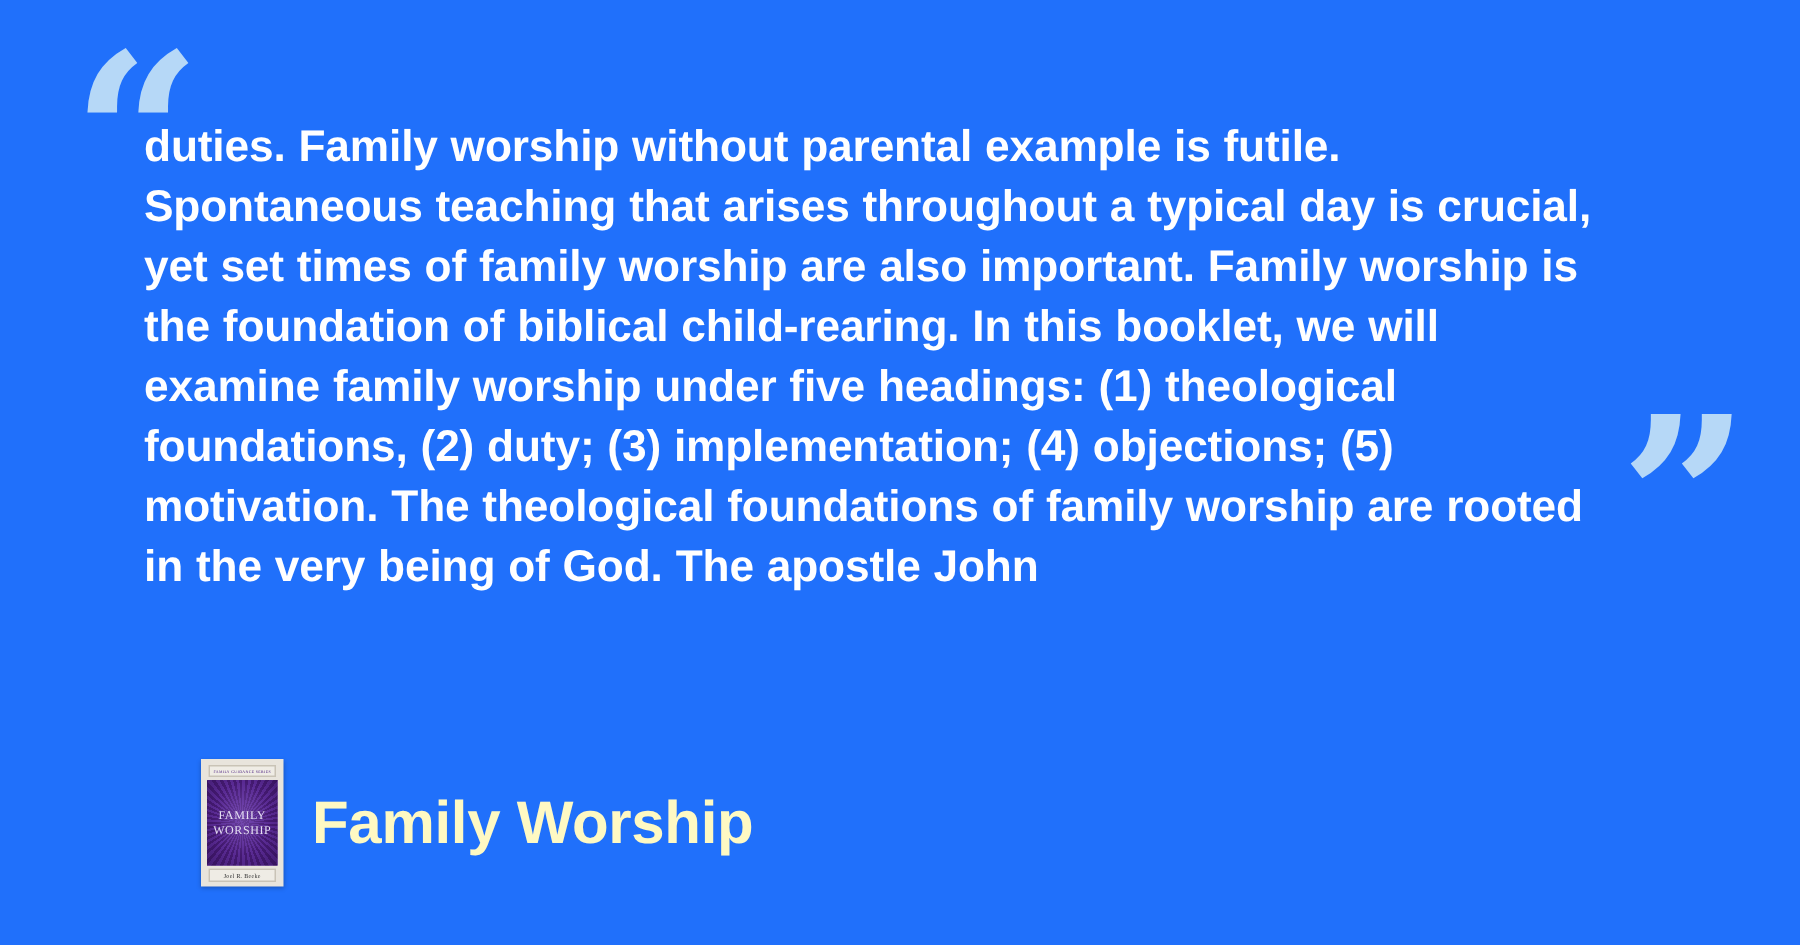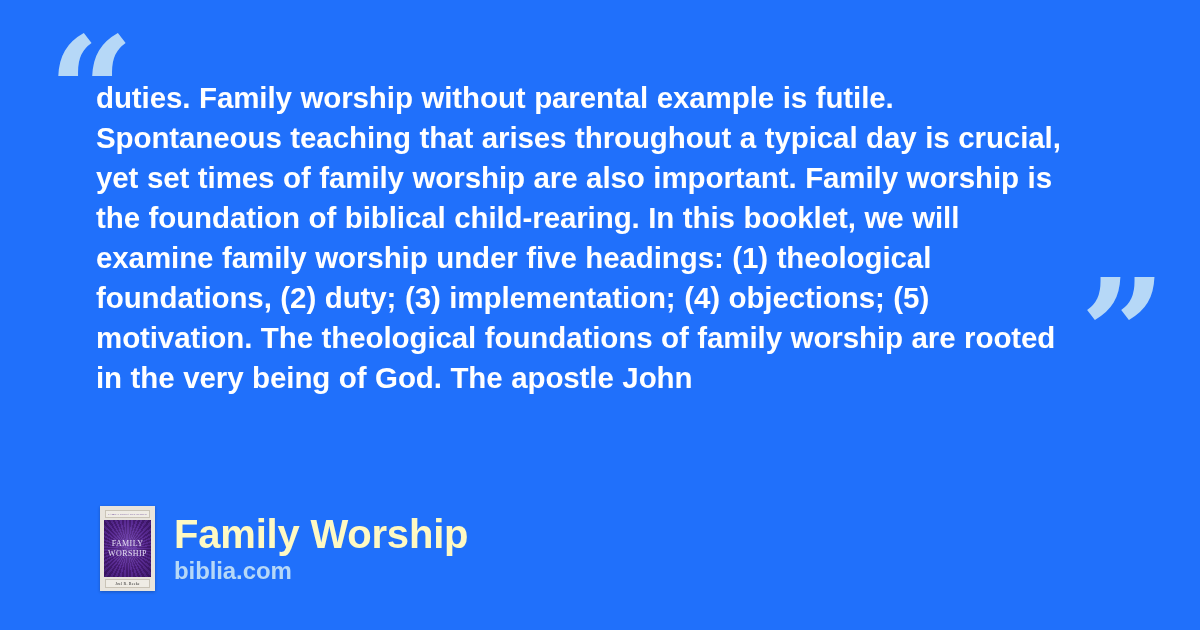--- a/index.html
+++ b/index.html
@@ -55,21 +55,21 @@
     font-weight: 700;
     font-size: 29.5px;
     line-height: 40px;
     letter-spacing: -0.1px;
     word-spacing: 0.5px;
   }
 
   
   #attribution {
     position: absolute;
-    left: 100px;
+    left: 134px;
     top: 506px;
     display: flex;
     gap: 19px;
   }
 
   
   #book-cover {
     position: relative;
     width: 55px;
     height: 85px;
@@ -211,18 +211,17 @@
           <span class="book-title-line">WORSHIP</span>
         </div>
       </div>
       <div id="book-author-strip">
         <span id="book-author">Joel R. Beeke</span>
       </div>
     </div>
 
     <div id="attribution-labels">
       <div id="source-title">Family Worship</div>
-      <div id="source-url">biblia.com</div>
     </div>
 
   </div>
 
 </div>
 
 </body></html>

